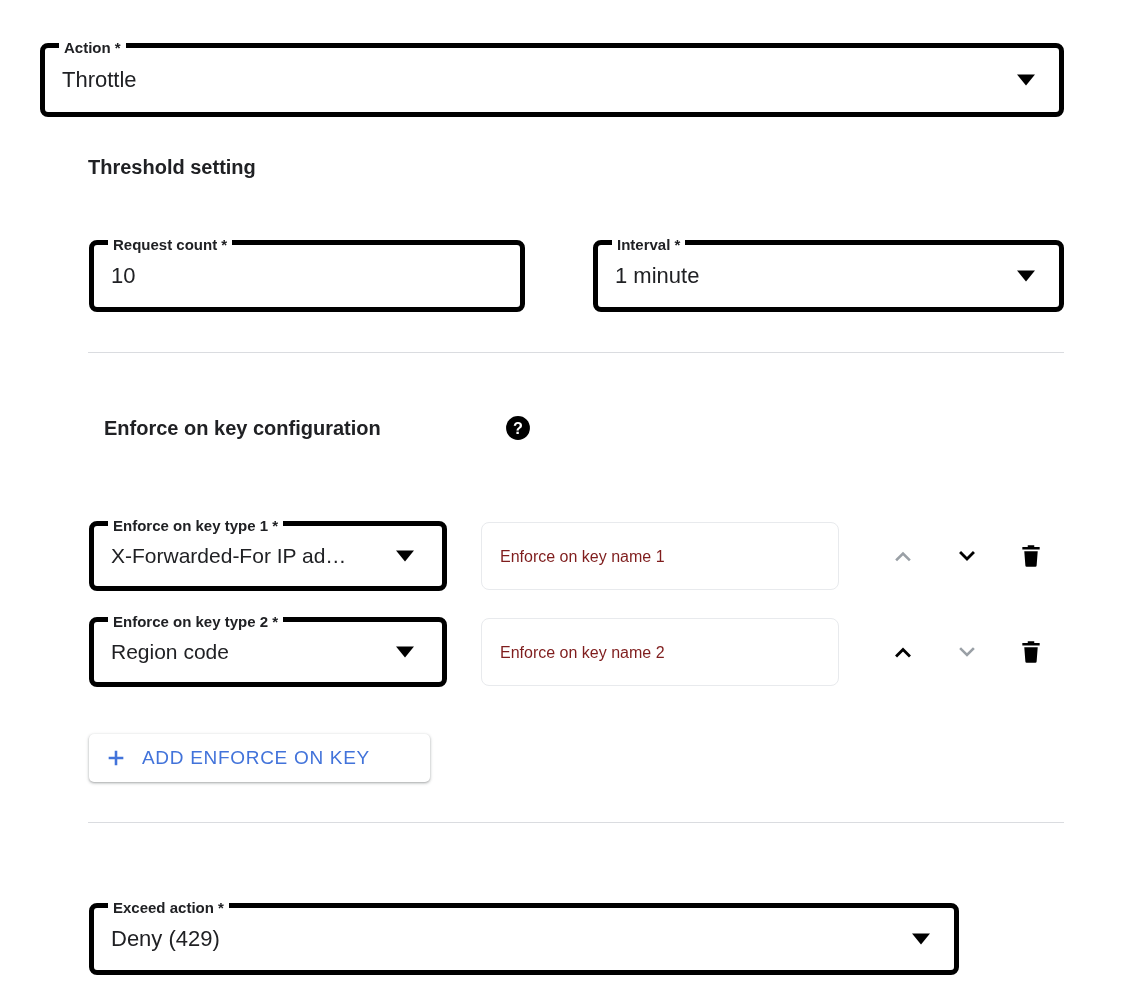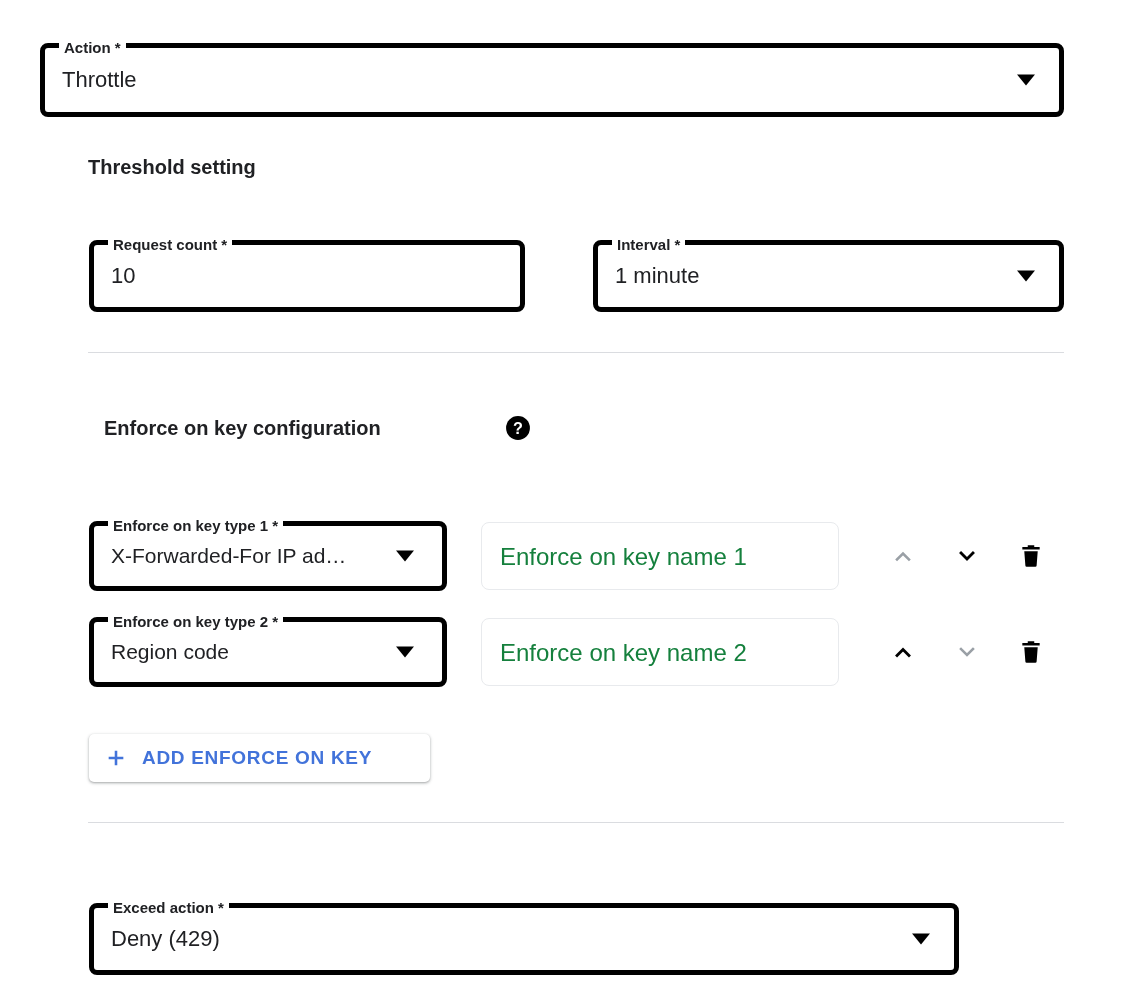--- a/index.html
+++ b/index.html
@@ -93,23 +93,23 @@
     position: absolute;
     border: 1px solid #e8eaed;
     border-radius: 8px;
     background: #ffffff;
   }
   .textinput .ph {
     position: absolute;
     left: 18px;
     top: 50%;
     transform: translateY(-50%);
-    font-size: 24px;
+    font-size: 16px;
     line-height: 25px;
-    color: #15803d;
+    color: #7f1d1d;
     white-space: nowrap;
   }
 
   
   .icon-btn {
     position: absolute;
     width: 40px;
     height: 40px;
     display: flex;
     align-items: center;
@@ -132,21 +132,21 @@
     font-family: "Liberation Sans", sans-serif;
   }
   .add-btn .plus {
     width: 22px;
     height: 22px;
     margin-right: 15px;
     flex: 0 0 auto;
   }
   .add-btn .lbl {
     font-size: 19px;
-    font-weight: bold;
+    font-weight: normal;
     letter-spacing: .7px;
     color: #4273da;
     white-space: nowrap;
   }
 </style>
 </head>
 <body>
 
 <div class="field" style="left:40px; top:43px; width:1024px; height:74px;">
   <span class="legend">Action *</span>

